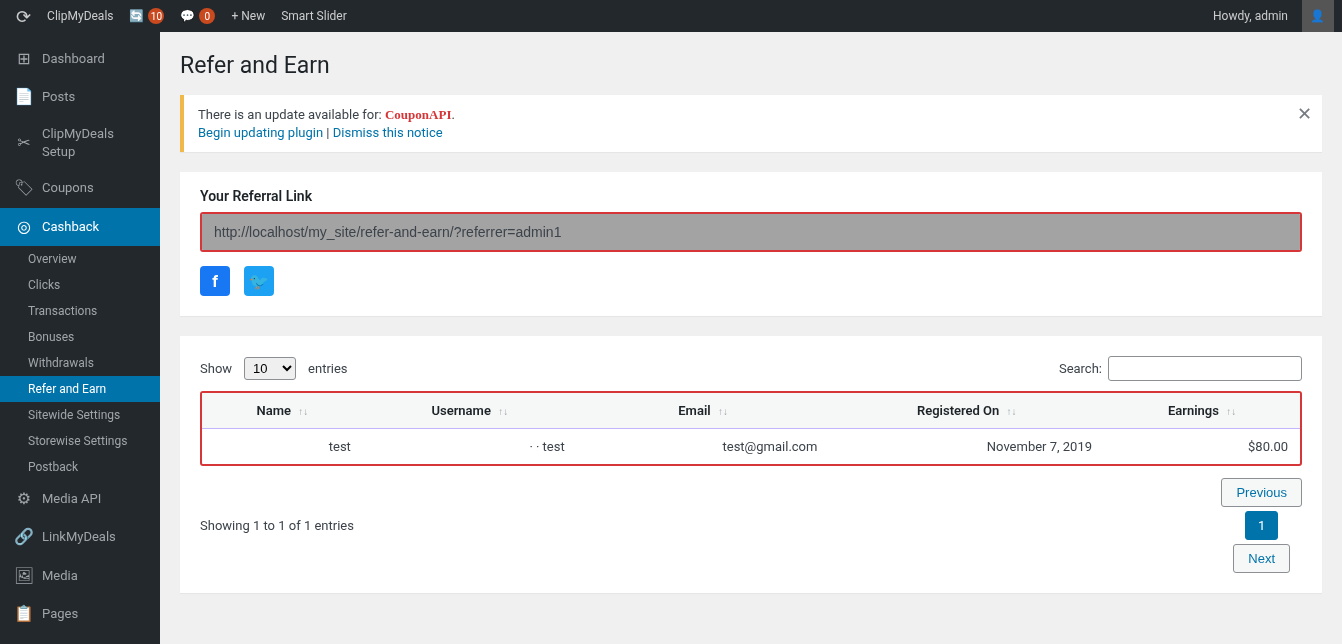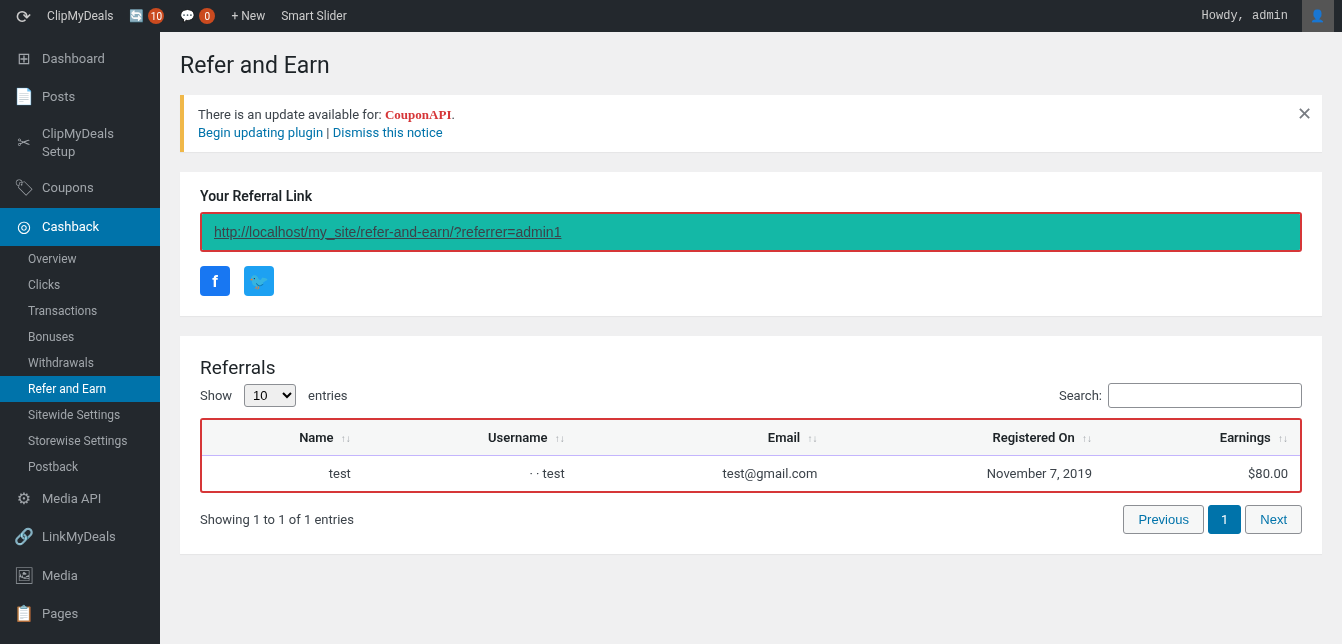--- a/index.html
+++ b/index.html
@@ -13,21 +13,21 @@
       align-items: center;
       padding: 0 8px;
       color: #ccc;
       font-size: 12px;
       position: fixed;
       top: 0; left: 0; right: 0;
       z-index: 9999;
     }
     #wpadminbar .ab-item { color: #ccc; display: flex; align-items: center; gap: 4px; padding: 0 8px; height: 32px; cursor: pointer; }
     #wpadminbar .ab-logo { color: #ccc; font-size: 18px; padding: 0 8px; }
-    #wpadminbar .ab-right { margin-left: auto; color: #ccc; padding: 0 8px; font-family: Liberation Mono, monospace; }
+    #wpadminbar .ab-right { margin-left: auto; color: #ccc; padding: 0 8px; }
     #wpadminbar .badge {
       background: #ca4a1f;
       color: #fff;
       border-radius: 50%;
       width: 16px;
       height: 16px;
       font-size: 10px;
       display: flex;
       align-items: center;
       justify-content: center;
@@ -119,22 +119,21 @@
       overflow: hidden;
       margin-bottom: 10px;
     }
     .referral-link-input {
       width: 100%;
       padding: 10px 12px;
       font-size: 14px;
       border: none;
       outline: none;
       color: #3c434a;
-      background: #14b8a6;
-      text-decoration: underline;
+      background: #a3a3a3;
     }
     .social-icons { display: flex; gap: 14px; align-items: center; padding: 4px 0; }
     .social-icon-fb {
       width: 30px; height: 30px;
       background: #1877f2;
       border-radius: 4px;
       display: flex; align-items: center; justify-content: center;
       color: #fff;
       font-weight: 700;
       font-size: 16px;
@@ -200,21 +199,21 @@
       width: 100%;
       border-collapse: collapse;
       font-size: 13px;
     }
     .data-table thead tr {
       background: #f6f7f7;
       border-bottom: 1px solid #c3c4c7;
     }
     .data-table th {
       padding: 10px 12px;
-      text-align: right;
+      text-align: center;
       font-weight: 600;
       color: #1d2327;
       font-size: 13px;
       cursor: pointer;
       white-space: nowrap;
     }
     .data-table th .sort-arrows { color: #a0a5aa; font-size: 10px; margin-left: 4px; }
     .data-table td {
       padding: 10px 12px;
       border-top: 1px solid #c4b5fd;
@@ -223,21 +222,21 @@
     }
 
     
     .table-footer {
       display: flex;
       align-items: center;
       justify-content: space-between;
       margin-top: 4px;
     }
     .showing-info { font-size: 13px; color: #3c434a; }
-    .pagination { display: flex; align-items: center; gap: 4px; }
+    .pagination { display: flex; align-items: center; gap: 4px; flex-direction: column; }
     .pagination-btn {
       padding: 6px 14px;
       border: 1px solid #8c8f94;
       background: #f6f7f7;
       color: #0073aa;
       font-size: 13px;
       border-radius: 3px;
       cursor: pointer;
     }
     .pagination-num {
@@ -360,21 +359,20 @@
       <div class="referral-link-input-wrap">
         <input type="text" class="referral-link-input" readonly="" value="http://localhost/my_site/refer-and-earn/?referrer=admin1" style="">
       </div>
       <div class="social-icons">
         <div class="social-icon-fb">f</div>
         <div class="social-icon-tw">🐦</div>
       </div>
     </div>
 
     <div class="referrals-section">
-      <h2 class="referrals-title">Referrals</h2>
 
       <div class="table-controls">
         <div class="show-entries">
           <span>Show</span>
           <select>
             <option>10</option>
             <option>25</option>
             <option>50</option>
             <option>100</option>
           </select>

